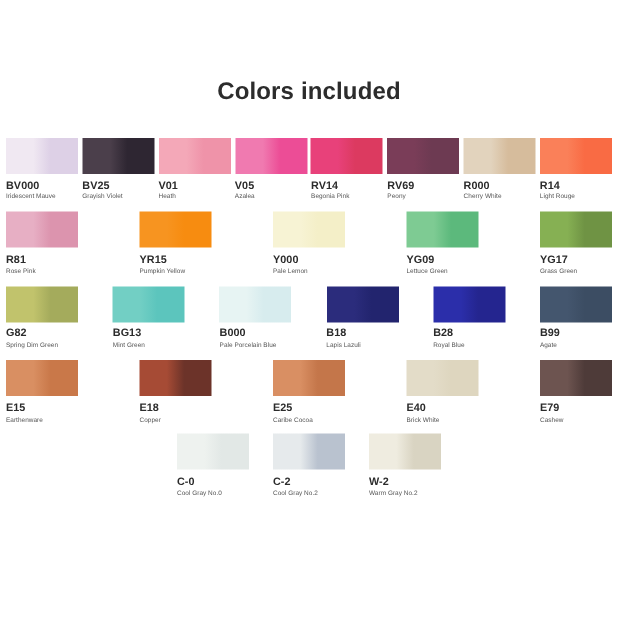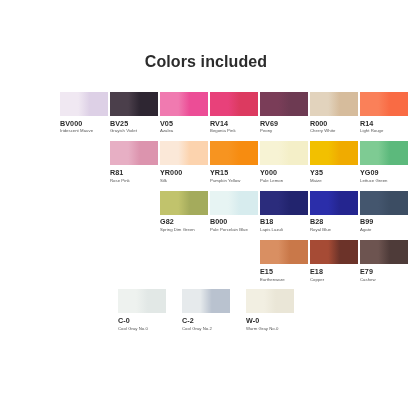--- a/index.html
+++ b/index.html
@@ -40,21 +40,21 @@
     margin-top: 22px;
     width: 404px;
     display: flex;
     flex-direction: column;
     gap: 7px;
   }
 
   .swatch-row {
     display: flex;
     flex-direction: row;
-    justify-content: flex-end;
+    justify-content: space-between;
     gap: 2px;
     width: 100%;
   }
   .swatch-row.centered {
     justify-content: center;
     gap: 16px;
   }
 
   .swatch-cell {
     width: 48px;
@@ -101,20 +101,25 @@
           <div class="swatch-chip" style="background: linear-gradient(to right, rgb(240, 232, 242) 0%, rgb(240, 232, 242) 38%, rgb(221, 208, 230) 62%, rgb(221, 208, 230) 100%);"></div>
           <div class="swatch-code">BV000</div>
           <div class="swatch-name">Iridescent Mauve</div>
         </div>
         <div class="swatch-cell">
           <div class="swatch-chip" style="background: linear-gradient(to right, rgb(75, 63, 75) 0%, rgb(75, 63, 75) 38%, rgb(46, 38, 50) 62%, rgb(46, 38, 50) 100%);"></div>
           <div class="swatch-code">BV25</div>
           <div class="swatch-name">Grayish Violet</div>
         </div>
         <div class="swatch-cell">
+          <div class="swatch-chip" style="background: linear-gradient(to right, rgb(244, 168, 184) 0%, rgb(244, 168, 184) 38%, rgb(239, 147, 169) 62%, rgb(239, 147, 169) 100%);"></div>
+          <div class="swatch-code">V01</div>
+          <div class="swatch-name">Heath</div>
+        </div>
+        <div class="swatch-cell">
           <div class="swatch-chip" style="background: linear-gradient(to right, rgb(240, 122, 176) 0%, rgb(240, 122, 176) 38%, rgb(236, 77, 150) 62%, rgb(236, 77, 150) 100%);"></div>
           <div class="swatch-code">V05</div>
           <div class="swatch-name">Azalea</div>
         </div>
         <div class="swatch-cell">
           <div class="swatch-chip" style="background: linear-gradient(to right, rgb(232, 65, 122) 0%, rgb(232, 65, 122) 38%, rgb(220, 58, 96) 62%, rgb(220, 58, 96) 100%);"></div>
           <div class="swatch-code">RV14</div>
           <div class="swatch-name">Begonia Pink</div>
         </div>
         <div class="swatch-cell">
@@ -133,52 +138,52 @@
           <div class="swatch-name">Light Rouge</div>
         </div>
       </div>
       <div class="swatch-row">
         <div class="swatch-cell">
           <div class="swatch-chip" style="background: linear-gradient(to right, rgb(231, 175, 196) 0%, rgb(231, 175, 196) 38%, rgb(220, 148, 174) 62%, rgb(220, 148, 174) 100%);"></div>
           <div class="swatch-code">R81</div>
           <div class="swatch-name">Rose Pink</div>
         </div>
         <div class="swatch-cell">
-          <div class="swatch-chip" style="background: linear-gradient(to right, rgb(251, 232, 216) 0%, rgb(251, 232, 216) 38%, rgb(252, 211, 174) 62%, rgb(252, 211, 174) 100%);"></div>
-          <div class="swatch-code">YR000</div>
-          <div class="swatch-name">Silk</div>
-        </div>
-        <div class="swatch-cell">
           <div class="swatch-chip" style="background: linear-gradient(to right, rgb(247, 148, 32) 0%, rgb(247, 148, 32) 38%, rgb(247, 140, 16) 62%, rgb(247, 140, 16) 100%);"></div>
           <div class="swatch-code">YR15</div>
           <div class="swatch-name">Pumpkin Yellow</div>
         </div>
         <div class="swatch-cell">
           <div class="swatch-chip" style="background: linear-gradient(to right, rgb(247, 243, 212) 0%, rgb(247, 243, 212) 38%, rgb(244, 239, 200) 62%, rgb(244, 239, 200) 100%);"></div>
           <div class="swatch-code">Y000</div>
           <div class="swatch-name">Pale Lemon</div>
         </div>
         <div class="swatch-cell">
-          <div class="swatch-chip" style="background: linear-gradient(to right, rgb(242, 192, 0) 0%, rgb(242, 192, 0) 38%, rgb(240, 171, 0) 62%, rgb(240, 171, 0) 100%);"></div>
-          <div class="swatch-code">Y35</div>
-          <div class="swatch-name">Maize</div>
-        </div>
-        <div class="swatch-cell">
           <div class="swatch-chip" style="background: linear-gradient(to right, rgb(126, 203, 147) 0%, rgb(126, 203, 147) 38%, rgb(92, 185, 124) 62%, rgb(92, 185, 124) 100%);"></div>
           <div class="swatch-code">YG09</div>
           <div class="swatch-name">Lettuce Green</div>
         </div>
+        <div class="swatch-cell">
+          <div class="swatch-chip" style="background: linear-gradient(to right, rgb(134, 176, 83) 0%, rgb(134, 176, 83) 38%, rgb(111, 147, 68) 62%, rgb(111, 147, 68) 100%);"></div>
+          <div class="swatch-code">YG17</div>
+          <div class="swatch-name">Grass Green</div>
+        </div>
       </div>
       <div class="swatch-row">
         <div class="swatch-cell">
           <div class="swatch-chip" style="background: linear-gradient(to right, rgb(193, 195, 108) 0%, rgb(193, 195, 108) 38%, rgb(164, 171, 92) 62%, rgb(164, 171, 92) 100%);"></div>
           <div class="swatch-code">G82</div>
           <div class="swatch-name">Spring Dim Green</div>
         </div>
         <div class="swatch-cell">
+          <div class="swatch-chip" style="background: linear-gradient(to right, rgb(114, 207, 196) 0%, rgb(114, 207, 196) 38%, rgb(92, 197, 189) 62%, rgb(92, 197, 189) 100%);"></div>
+          <div class="swatch-code">BG13</div>
+          <div class="swatch-name">Mint Green</div>
+        </div>
+        <div class="swatch-cell">
           <div class="swatch-chip" style="background: linear-gradient(to right, rgb(231, 244, 243) 0%, rgb(231, 244, 243) 38%, rgb(215, 236, 238) 62%, rgb(215, 236, 238) 100%);"></div>
           <div class="swatch-code">B000</div>
           <div class="swatch-name">Pale Porcelain Blue</div>
         </div>
         <div class="swatch-cell">
           <div class="swatch-chip" style="background: linear-gradient(to right, rgb(43, 44, 124) 0%, rgb(43, 44, 124) 38%, rgb(34, 36, 110) 62%, rgb(34, 36, 110) 100%);"></div>
           <div class="swatch-code">B18</div>
           <div class="swatch-name">Lapis Lazuli</div>
         </div>
         <div class="swatch-cell">
@@ -197,37 +202,47 @@
           <div class="swatch-chip" style="background: linear-gradient(to right, rgb(217, 143, 98) 0%, rgb(217, 143, 98) 38%, rgb(201, 120, 73) 62%, rgb(201, 120, 73) 100%);"></div>
           <div class="swatch-code">E15</div>
           <div class="swatch-name">Earthenware</div>
         </div>
         <div class="swatch-cell">
           <div class="swatch-chip" style="background: linear-gradient(to right, rgb(166, 75, 53) 0%, rgb(166, 75, 53) 38%, rgb(108, 51, 41) 62%, rgb(108, 51, 41) 100%);"></div>
           <div class="swatch-code">E18</div>
           <div class="swatch-name">Copper</div>
         </div>
         <div class="swatch-cell">
+          <div class="swatch-chip" style="background: linear-gradient(to right, rgb(217, 143, 99) 0%, rgb(217, 143, 99) 38%, rgb(196, 118, 74) 62%, rgb(196, 118, 74) 100%);"></div>
+          <div class="swatch-code">E25</div>
+          <div class="swatch-name">Caribe Cocoa</div>
+        </div>
+        <div class="swatch-cell">
+          <div class="swatch-chip" style="background: linear-gradient(to right, rgb(227, 220, 200) 0%, rgb(227, 220, 200) 38%, rgb(222, 214, 191) 62%, rgb(222, 214, 191) 100%);"></div>
+          <div class="swatch-code">E40</div>
+          <div class="swatch-name">Brick White</div>
+        </div>
+        <div class="swatch-cell">
           <div class="swatch-chip" style="background: linear-gradient(to right, rgb(109, 84, 80) 0%, rgb(109, 84, 80) 38%, rgb(78, 59, 57) 62%, rgb(78, 59, 57) 100%);"></div>
           <div class="swatch-code">E79</div>
           <div class="swatch-name">Cashew</div>
         </div>
       </div>
       <div class="swatch-row centered">
         <div class="swatch-cell">
           <div class="swatch-chip" style="background: linear-gradient(to right, rgb(238, 242, 239) 0%, rgb(238, 242, 239) 38%, rgb(226, 232, 230) 62%, rgb(226, 232, 230) 100%);"></div>
           <div class="swatch-code">C-0</div>
           <div class="swatch-name">Cool Gray No.0</div>
         </div>
         <div class="swatch-cell">
           <div class="swatch-chip" style="background: linear-gradient(to right, rgb(230, 234, 236) 0%, rgb(230, 234, 236) 38%, rgb(185, 194, 207) 62%, rgb(185, 194, 207) 100%);"></div>
           <div class="swatch-code">C-2</div>
           <div class="swatch-name">Cool Gray No.2</div>
         </div>
         <div class="swatch-cell">
-          <div class="swatch-chip" style="background: linear-gradient(to right, rgb(242, 239, 226) 0%, rgb(242, 239, 226) 38%, rgb(234, 230, 215) 62%, rgb(234, 230, 215) 100%);"></div>
-          <div class="swatch-code">W-0</div>
-          <div class="swatch-name">Warm Gray No.0</div>
+          <div class="swatch-chip" style="background: linear-gradient(to right, rgb(239, 236, 224) 0%, rgb(239, 236, 224) 38%, rgb(217, 212, 194) 62%, rgb(217, 212, 194) 100%);"></div>
+          <div class="swatch-code">W-2</div>
+          <div class="swatch-name">Warm Gray No.2</div>
         </div>
       </div>
     </div>
 
 </div>
 
 </body></html>

